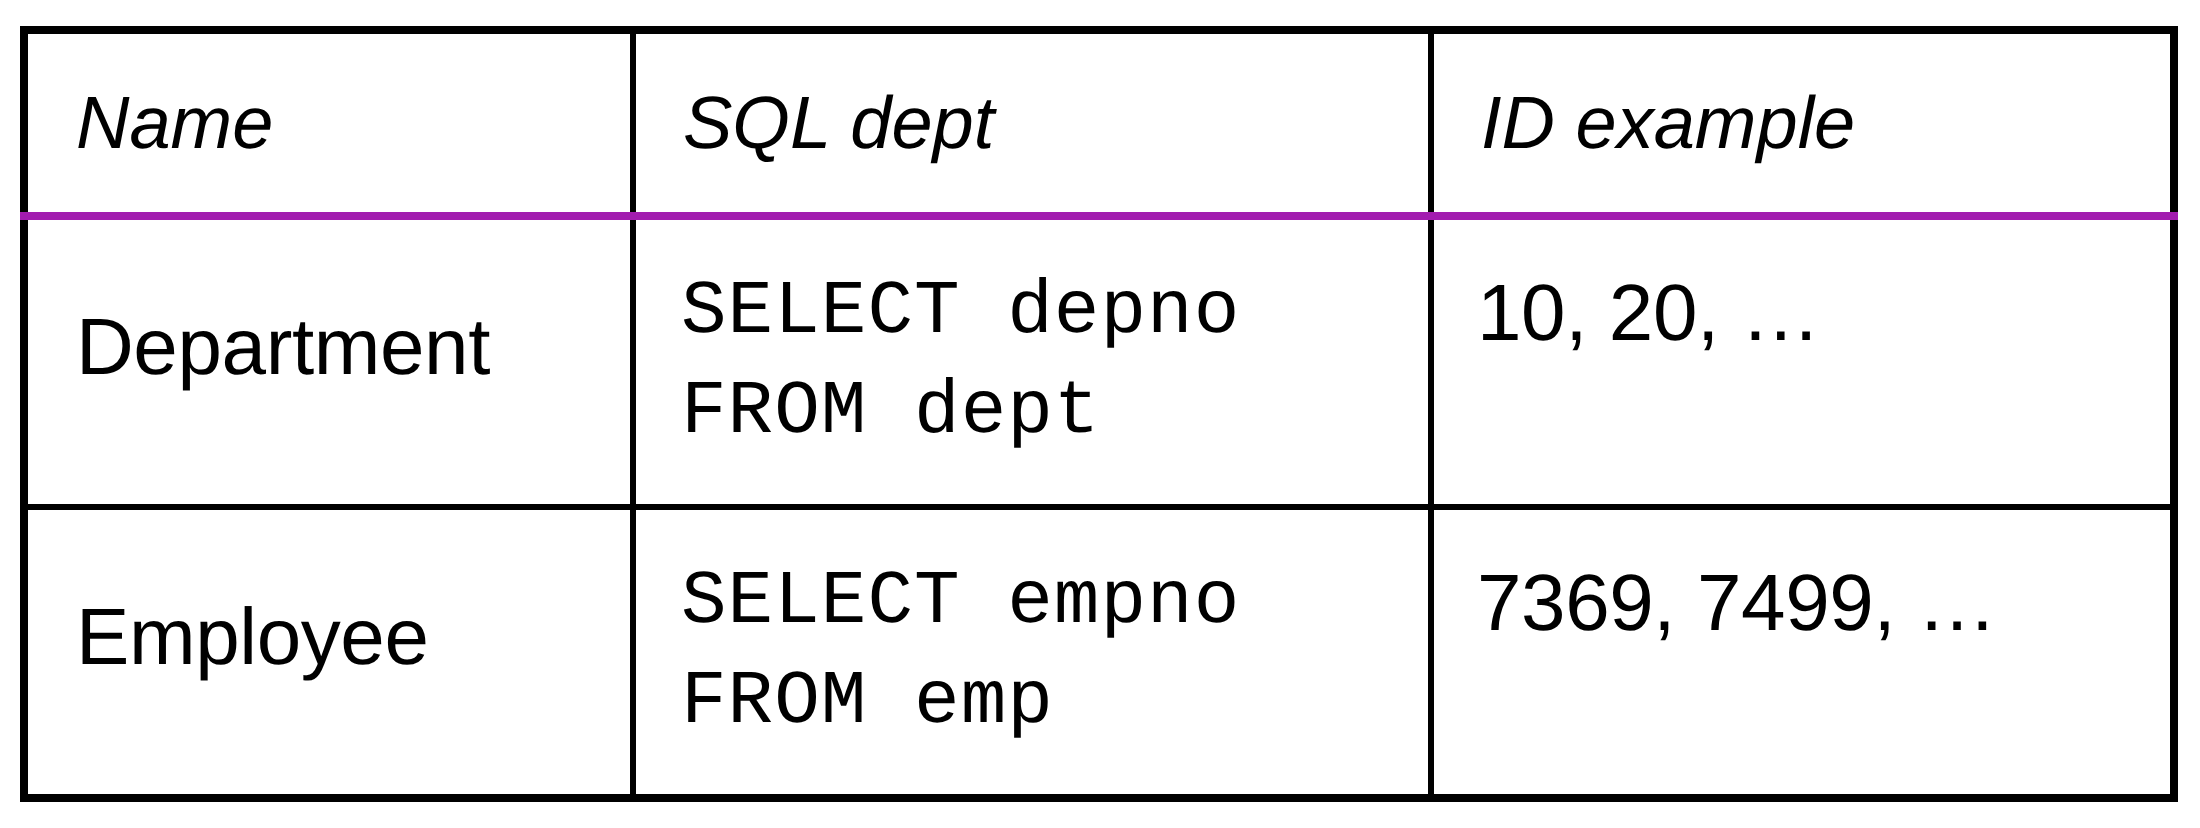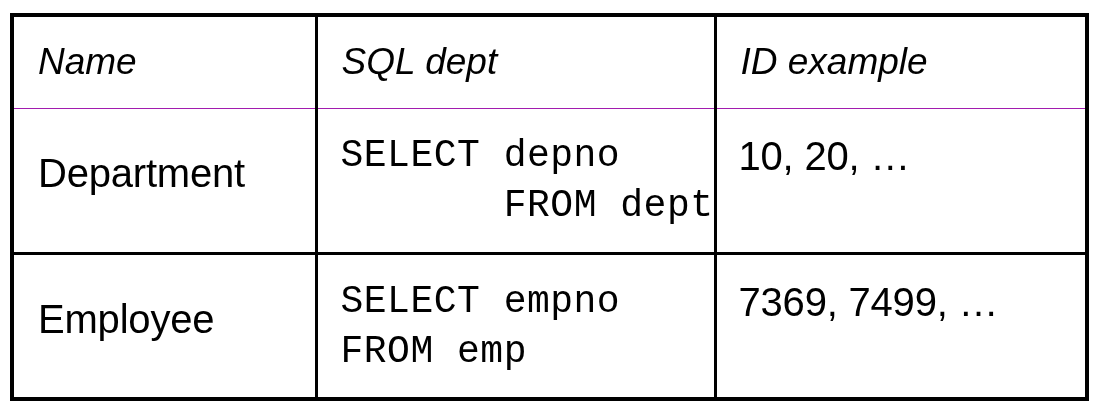--- a/index.html
+++ b/index.html
@@ -47,21 +47,21 @@
     padding: 0;
     background: #ffffff;
   }
 
   
   .cell-name, .cell-query {
     border-right: 3px solid #000000;
   }
 
   
-  .row-header td { border-bottom: 1px solid #a21caf; }
+  .row-header td { border-bottom: 4px solid #a21caf; }
   .row-body-first td { border-bottom: 3px solid #000000; }
 
   .row-header    { height: 93px; }   
   .row-body-first{ height: 145px; }  
   .row-body-last { height: 146px; }  
 
   
   .txt {
     display: block;
     white-space: pre;
@@ -130,21 +130,21 @@
           <span class="txt header-text">ID example</span>
         </td>
       </tr>
 
       <tr class="row-body-first">
         <td class="cell-name">
           <span class="txt name-text">Department</span>
         </td>
         <td class="cell-query">
           <span class="txt query-text">SELECT depno</span>
-          <span class="txt query-text" style="padding-top:0;text-align:right;">FROM dept</span>
+          <span class="txt query-text" style="padding-top:0;">FROM dept</span>
         </td>
         <td class="cell-example">
           <span class="txt example-text">10, 20, …</span>
         </td>
       </tr>
 
       <tr class="row-body-last">
         <td class="cell-name">
           <span class="txt name-text">Employee</span>
         </td>

